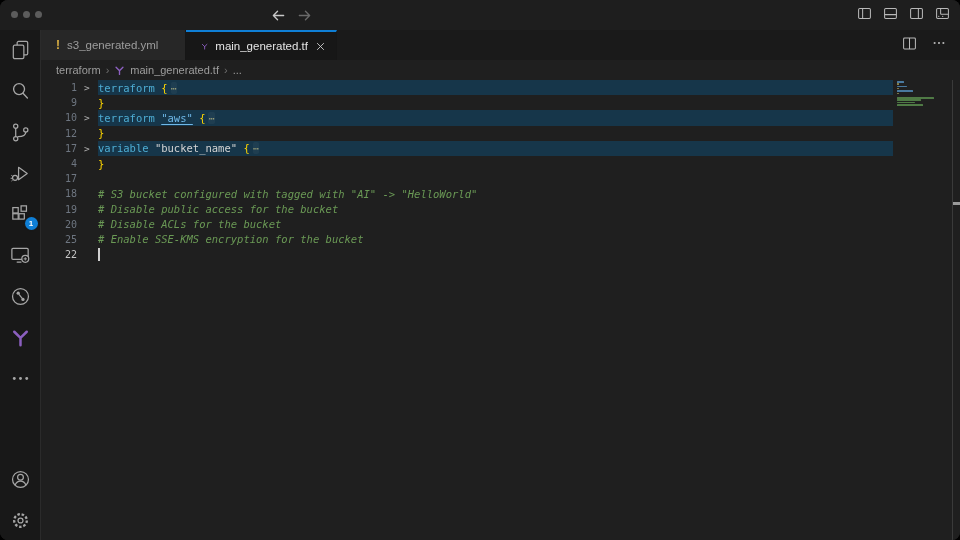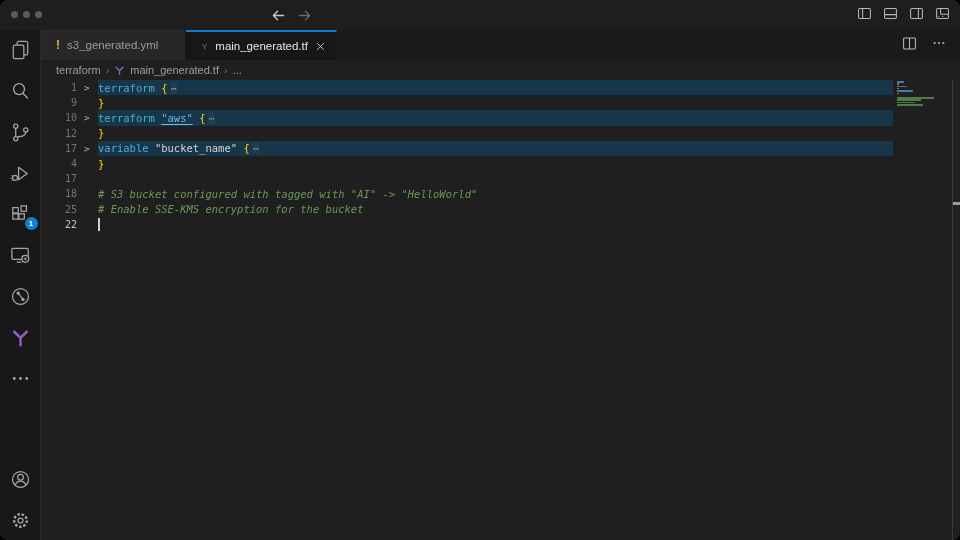--- a/index.html
+++ b/index.html
@@ -286,20 +286,30 @@
               <span class="lnum">17</span>
               <span class="gut"></span>
               <span class="code"></span>
             </div>
             <div class="row">
               <span class="lnum">18</span>
               <span class="gut"></span>
               <span class="code"><span class="tk-comment"># S3 bucket configured with tagged with "AI" -&gt; "HelloWorld"</span></span>
             </div>
             <div class="row">
+              <span class="lnum">19</span>
+              <span class="gut"></span>
+              <span class="code"><span class="tk-comment"># Disable public access for the bucket</span></span>
+            </div>
+            <div class="row">
+              <span class="lnum">20</span>
+              <span class="gut"></span>
+              <span class="code"><span class="tk-comment"># Disable ACLs for the bucket</span></span>
+            </div>
+            <div class="row">
               <span class="lnum">25</span>
               <span class="gut"></span>
               <span class="code"><span class="tk-comment"># Enable SSE-KMS encryption for the bucket</span></span>
             </div>
             <div class="row active">
               <span class="lnum">22</span>
               <span class="gut"></span>
               <span class="code"><span class="cursor"></span></span>
             </div>
           </div>

